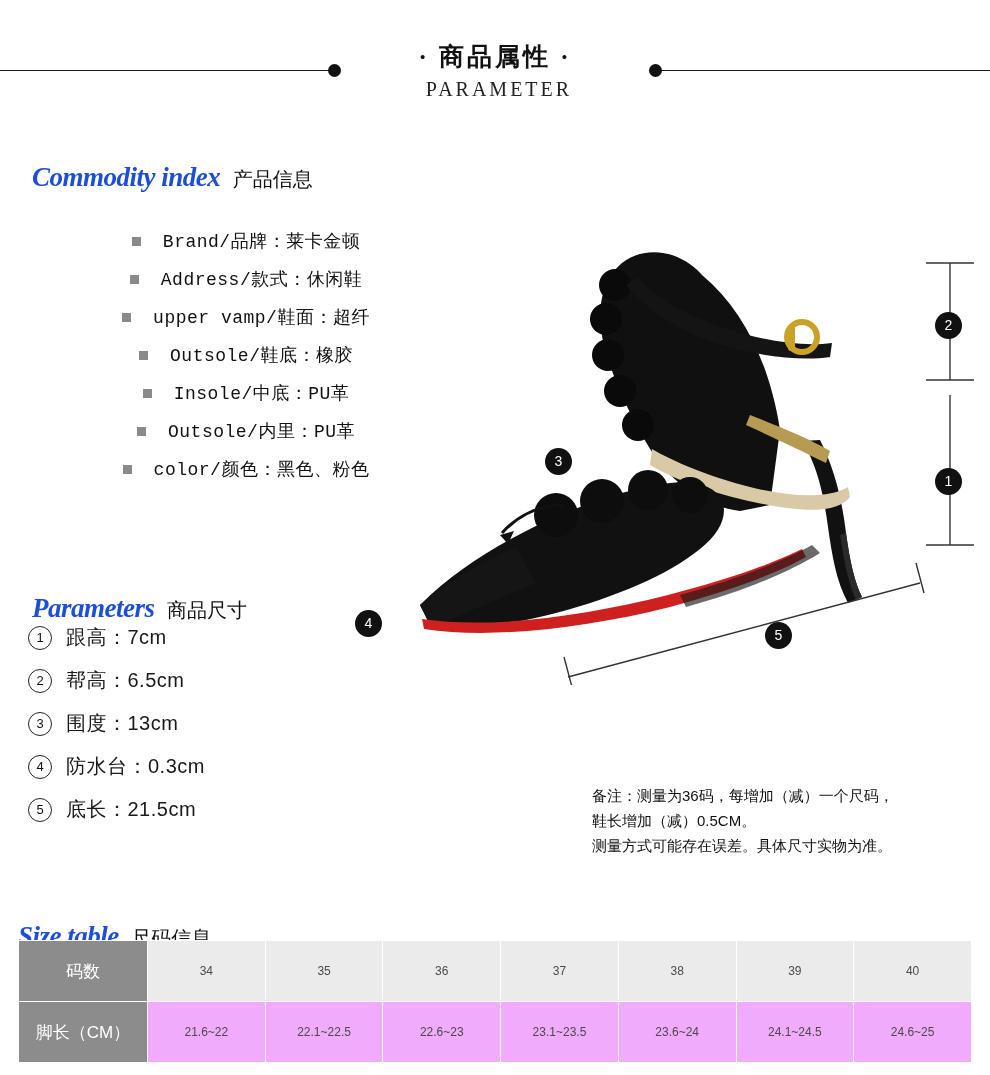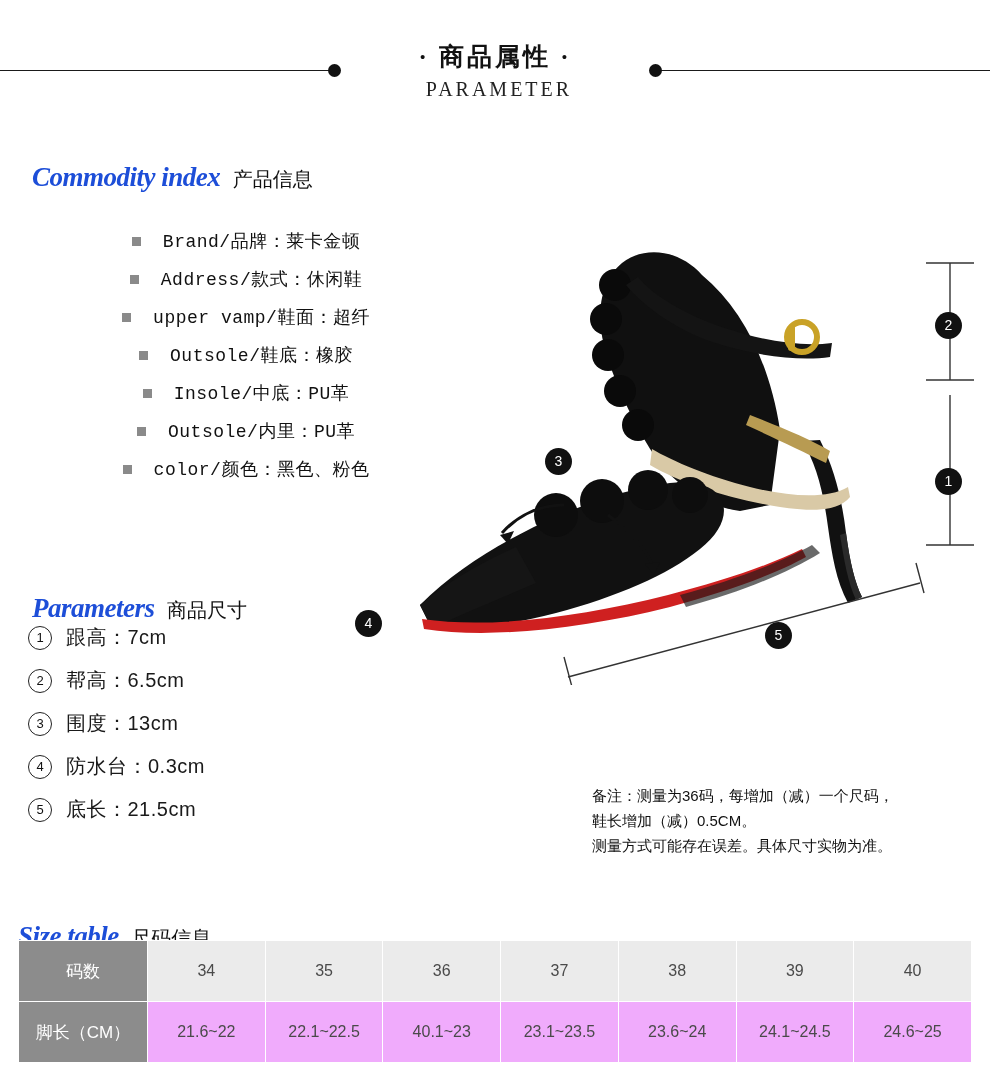--- a/index.html
+++ b/index.html
@@ -175,21 +175,21 @@
     left: 18px;
     top: 940px;
     width: 954px;
     border-collapse: collapse;
     table-layout: fixed;
   }
   .size-table td {
     border: 1px solid #ffffff;
     height: 58px;
     text-align: center;
-    font-size: 16px;
+    font-size: 12px;
     color: #4a4a4a;
     background: #ebebeb;
   }
   .size-table td.head {
     background: #8c8c8c;
     color: #ffffff;
     font-size: 17px;
     width: 126px;
   }
   .size-table tr.alt td { background: #f0abfc; }
@@ -356,20 +356,20 @@
     <td>36</td>
     <td>37</td>
     <td>38</td>
     <td>39</td>
     <td>40</td>
   </tr>
   <tr class="alt">
     <td class="head">脚长（CM）</td>
     <td>21.6~22</td>
     <td>22.1~22.5</td>
-    <td>40.1~23</td>
+    <td>22.6~23</td>
     <td>23.1~23.5</td>
     <td>23.6~24</td>
     <td>24.1~24.5</td>
     <td>24.6~25</td>
   </tr>
 </tbody>
   </table>
 
 </body></html>

